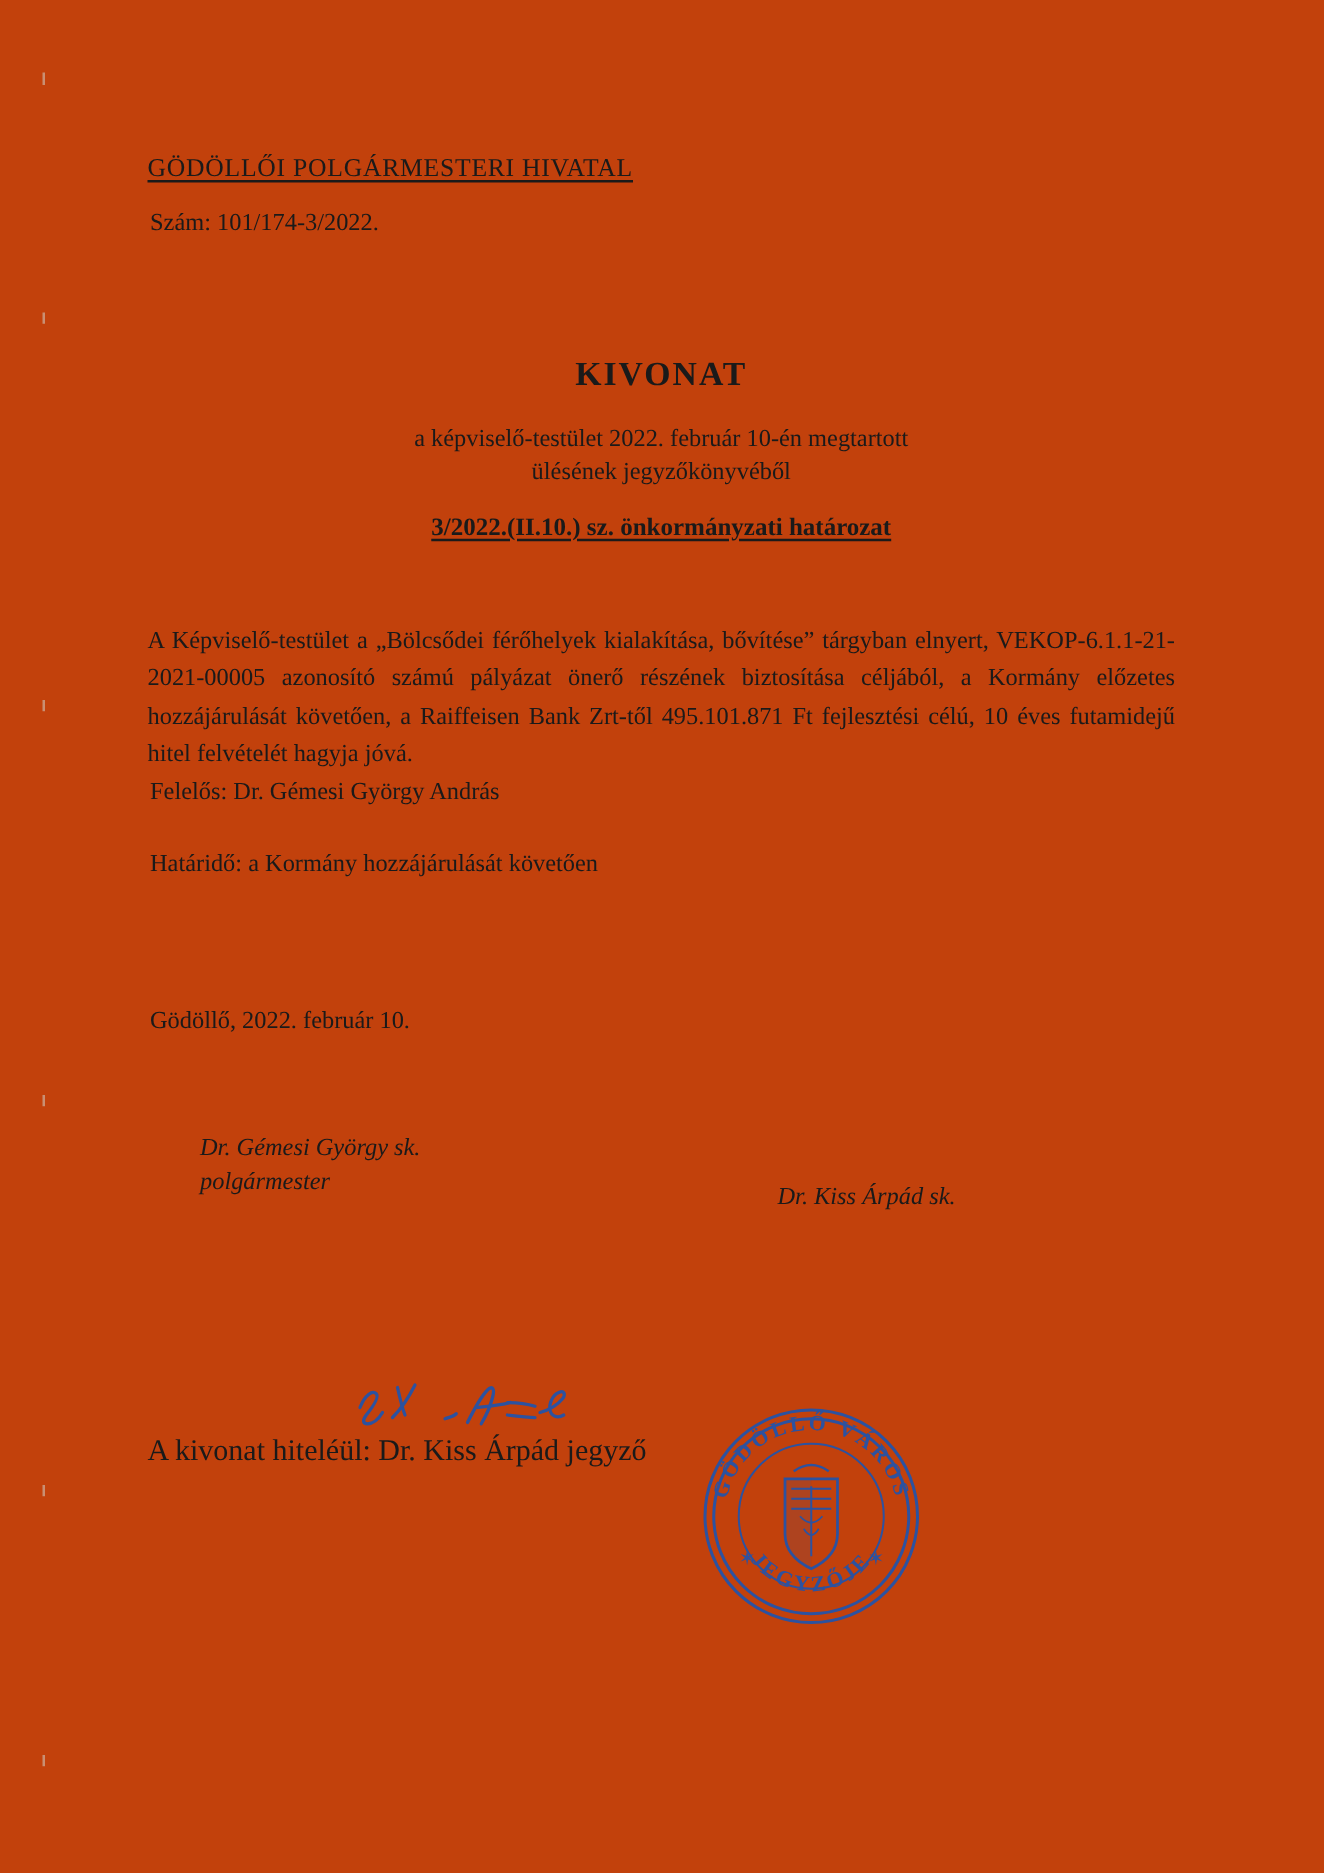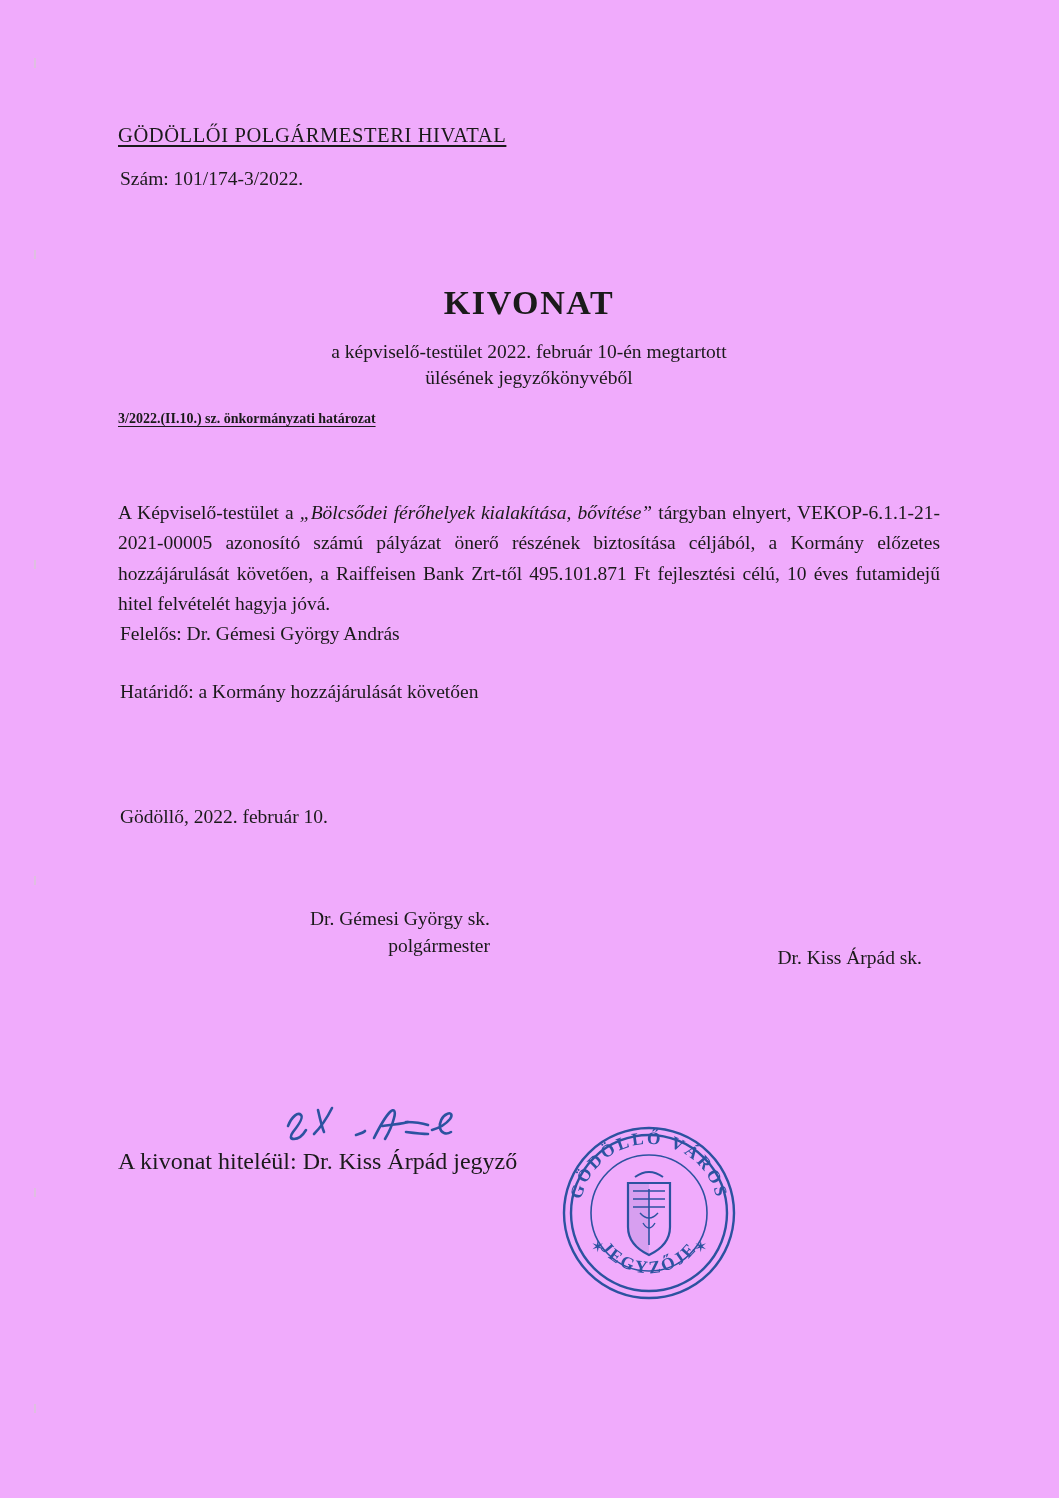--- a/index.html
+++ b/index.html
@@ -12,21 +12,21 @@
     height: 1498px;
     position: relative;
     font-family: "Liberation Serif", serif;
     color: #1a1a1a;
     overflow: hidden;
   }
 
   .page {
     position: absolute;
     inset: 0;
-    background: #f0abfc;
+    background: #c2410c;
   }
 
   
   .scan-mark {
     position: absolute;
     background: #cfcfc8;
     opacity: .55;
   }
 
   .content {
@@ -53,57 +53,57 @@
     top: 168px;
     font-size: 19.5px;
   }
 
   .main-title {
     position: absolute;
     left: 0;
     top: 284px;
     width: 822px;
     text-align: center;
-    font-size: 34px;
+    font-size: 27px;
     font-weight: bold;
     letter-spacing: 1.6px;
   }
 
   .subtitle {
     position: absolute;
     left: 0;
     top: 339px;
     width: 822px;
     text-align: center;
     font-size: 19.5px;
     line-height: 26px;
   }
 
   .resolution-id {
     position: absolute;
     left: 0;
     top: 411px;
     width: 822px;
-    font-size: 14px;
+    text-align: center;
+    font-size: 20px;
     font-weight: bold;
     text-decoration: underline;
     text-underline-offset: 3px;
   }
 
   .body-text {
     position: absolute;
     left: 0;
     top: 478px;
     width: 822px;
     font-size: 19.5px;
     line-height: 30.5px;
     text-align: justify;
   }
   .body-text .em {
-    font-style: italic;
   }
 
   .responsible {
     position: absolute;
     left: 2px;
     top: 623px;
     font-size: 19.5px;
   }
   .deadline {
     position: absolute;
@@ -122,22 +122,23 @@
   .signatures {
     position: absolute;
     left: 0;
     top: 905px;
     width: 822px;
     display: flex;
     justify-content: space-between;
     font-size: 19.5px;
   }
   .sig-block {
-    text-align: right;
+    text-align: left;
     line-height: 27px;
+    font-style: italic;
   }
   .sig-left  { width: 330px; margin-left: 42px; }
   .sig-right { width: 300px; margin-right: 18px; margin-top: 39px; }
 
   .certify {
     position: absolute;
     left: 0;
     top: 1148px;
     font-size: 24px;
   }

